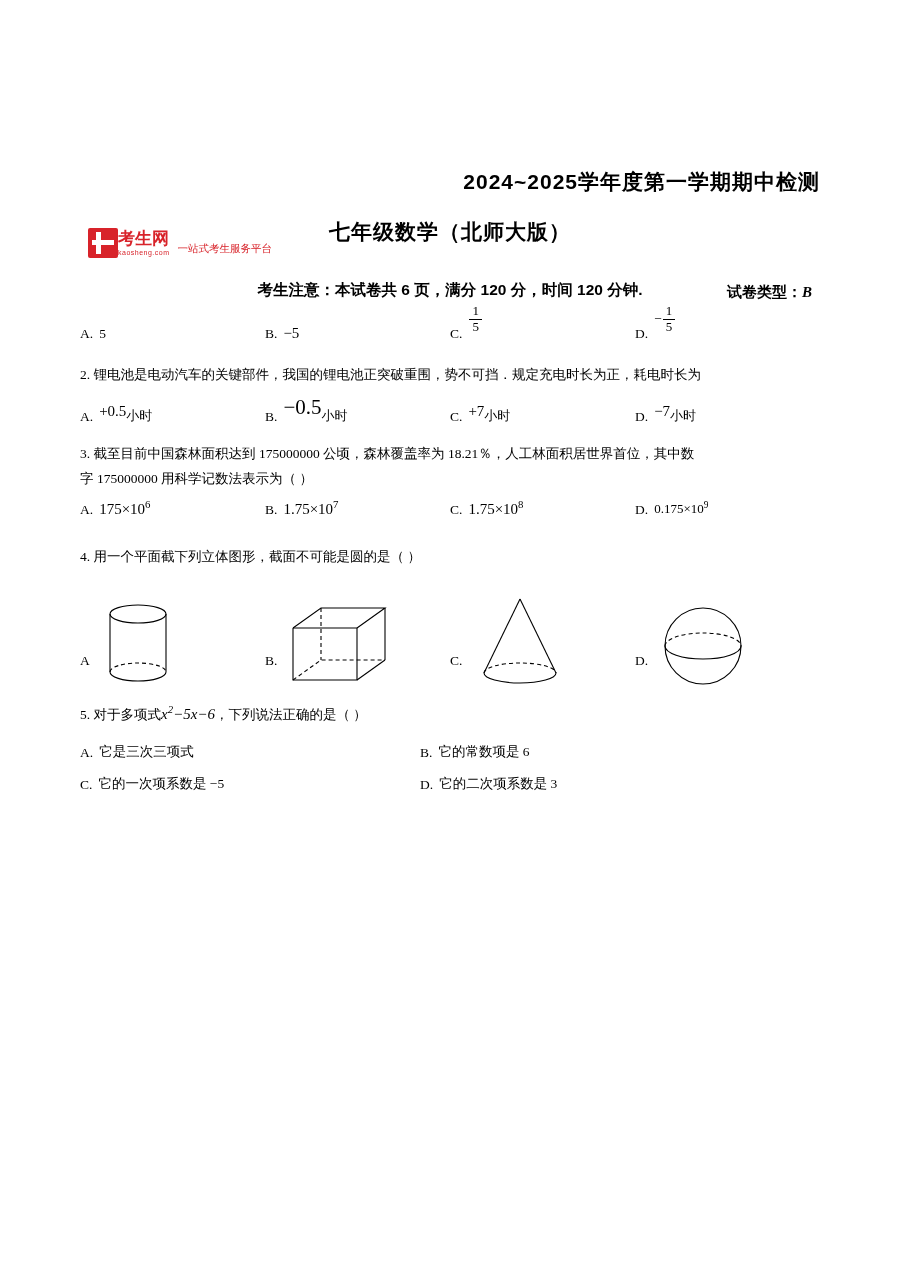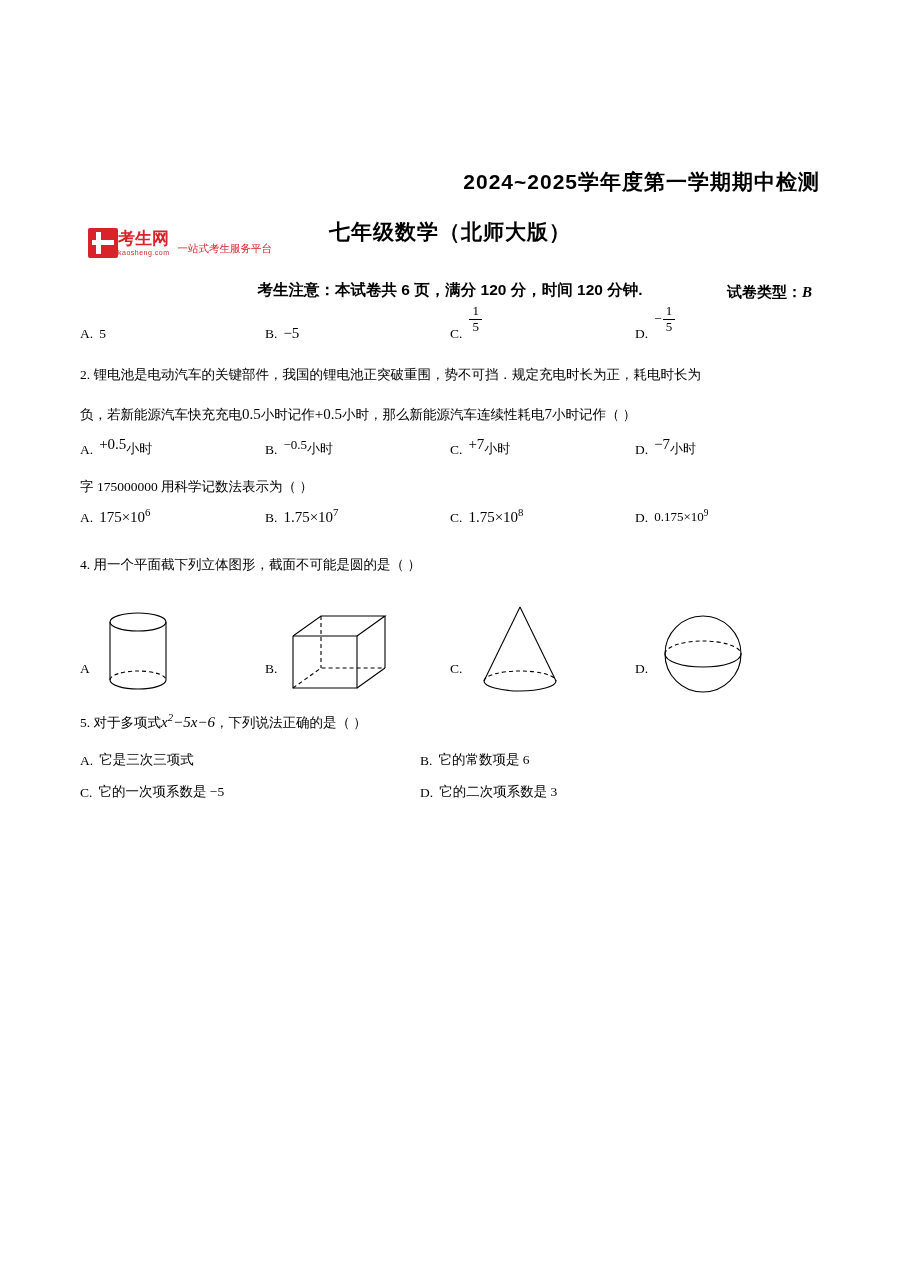--- a/index.html
+++ b/index.html
@@ -240,48 +240,49 @@
           </span>
       </span>
     </div>
   </div>
 
   <div class="q">
     <span class="q-line">
       <span>2.</span>
       <span>锂电池是电动汽车的关键部件，我国的锂电池正突破重围，势不可挡．规定充电时长为正，耗电时长为</span>
     </span>
-    <span class="q-line" style="margin-top:12px">
-      <span>负，若新能源汽车快充充电</span><span class="mnum" style="font-size:15px">0.5</span><span>小时记作</span><span class="mnum" style="font-size:15px">+0.5</span><span>小时，那么新能源汽车连续性耗电</span><span class="mnum" style="font-size:15px">7</span><span>小时记作（        ）</span>
-    </span>
   </div>
   <div class="opts opt-4" style="margin-top:12px">
     <div class="opt">
       <span class="opt-label">A.</span>
       <span class="mnum" style="font-size:15px;position:relative;top:-5px;">+0.5</span>
         <span class="small-unit">小时</span>
     </div>
     <div class="opt">
       <span class="opt-label">B.</span>
-      <span class="mnum" style="font-size:13px;position:relative;top:-5px;">−0.5</span>
+      <span class="mnum" style="font-size:21px;position:relative;top:-5px;">−0.5</span>
         <span class="small-unit">小时</span>
     </div>
     <div class="opt">
       <span class="opt-label">C.</span>
       <span class="mnum" style="font-size:15px;position:relative;top:-5px;">+7</span>
         <span class="small-unit">小时</span>
     </div>
     <div class="opt">
       <span class="opt-label">D.</span>
       <span class="mnum" style="font-size:15px;position:relative;top:-5px;">−7</span>
         <span class="small-unit">小时</span>
     </div>
   </div>
 
   <div class="q" style="margin-top:16px">
+    <span class="q-line">
+      <span>3.</span>
+      <span>截至目前中国森林面积达到 175000000 公顷，森林覆盖率为 18.21％，人工林面积居世界首位，其中数</span>
+    </span>
     <span class="q-line">字 175000000 用科学记数法表示为（        ）</span>
   </div>
   <div class="opts opt-4" style="margin-top:6px">
     <div class="opt">
       <span class="opt-label">A.</span>
       <span class="mnum" style="font-size:15px"><span>175×10</span><sup>6</sup></span>
     </div>
     <div class="opt">
       <span class="opt-label">B.</span>
       <span class="mnum" style="font-size:15px"><span>1.75×10</span><sup>7</sup></span>

